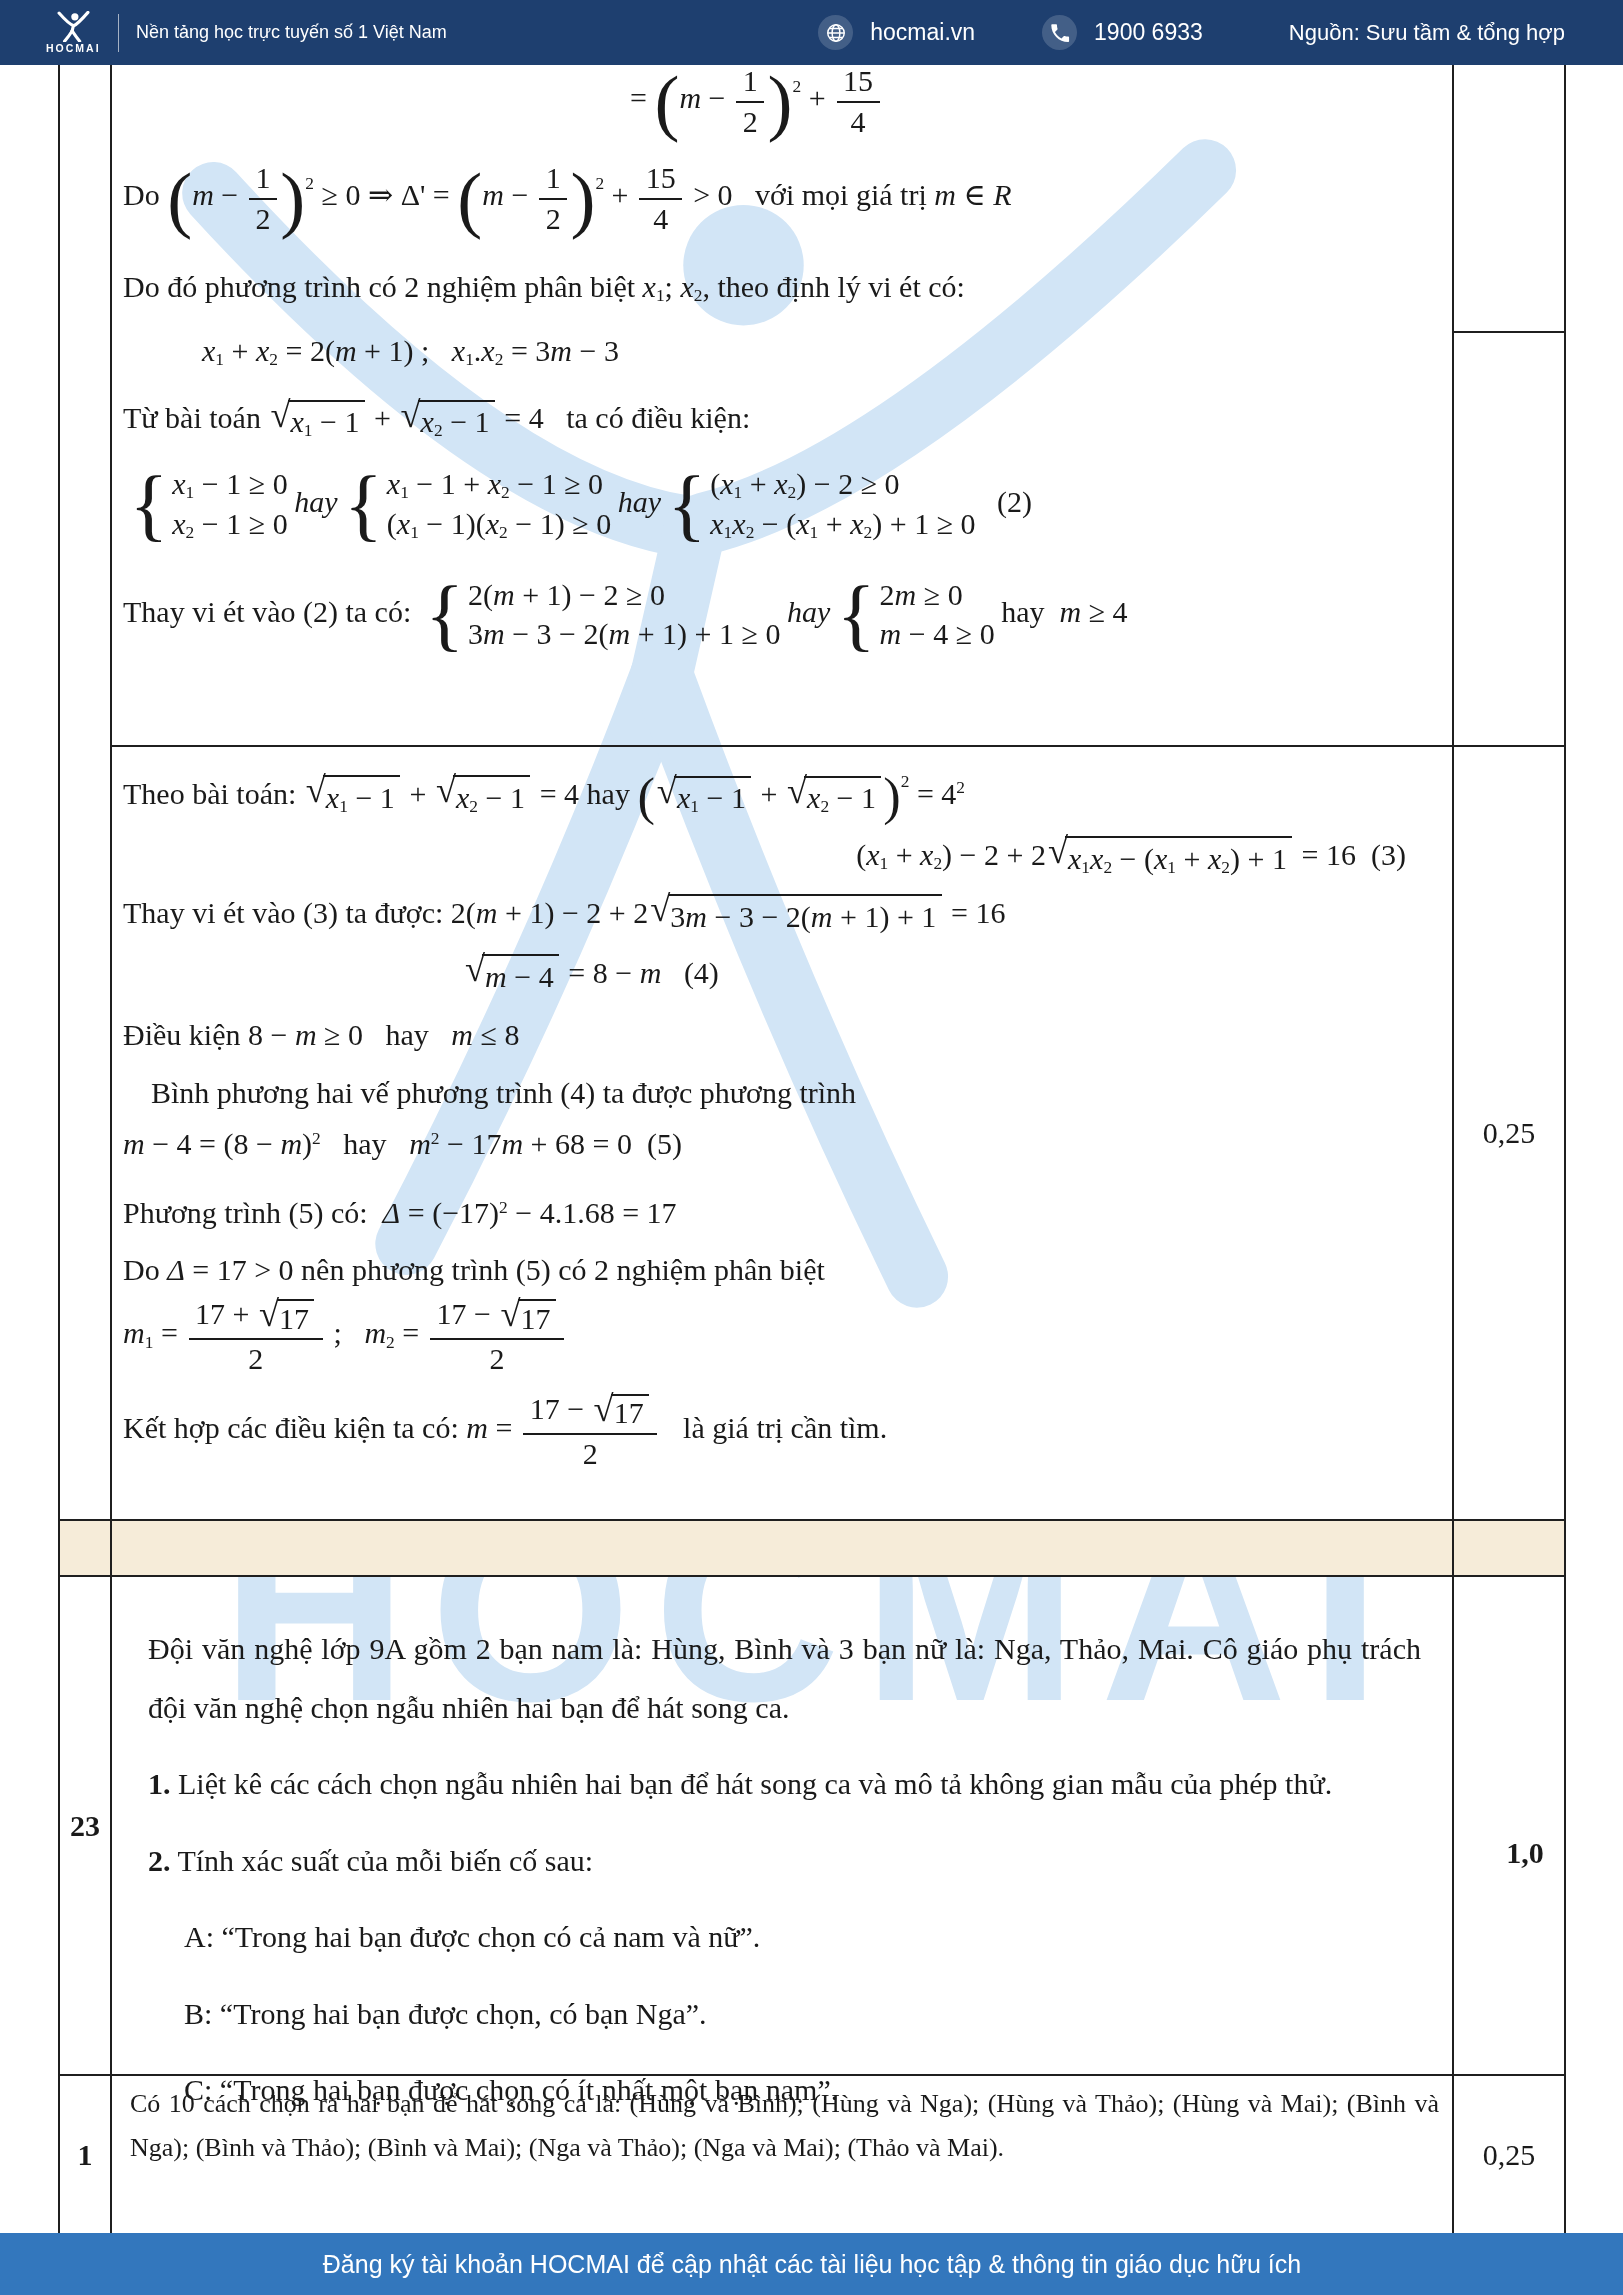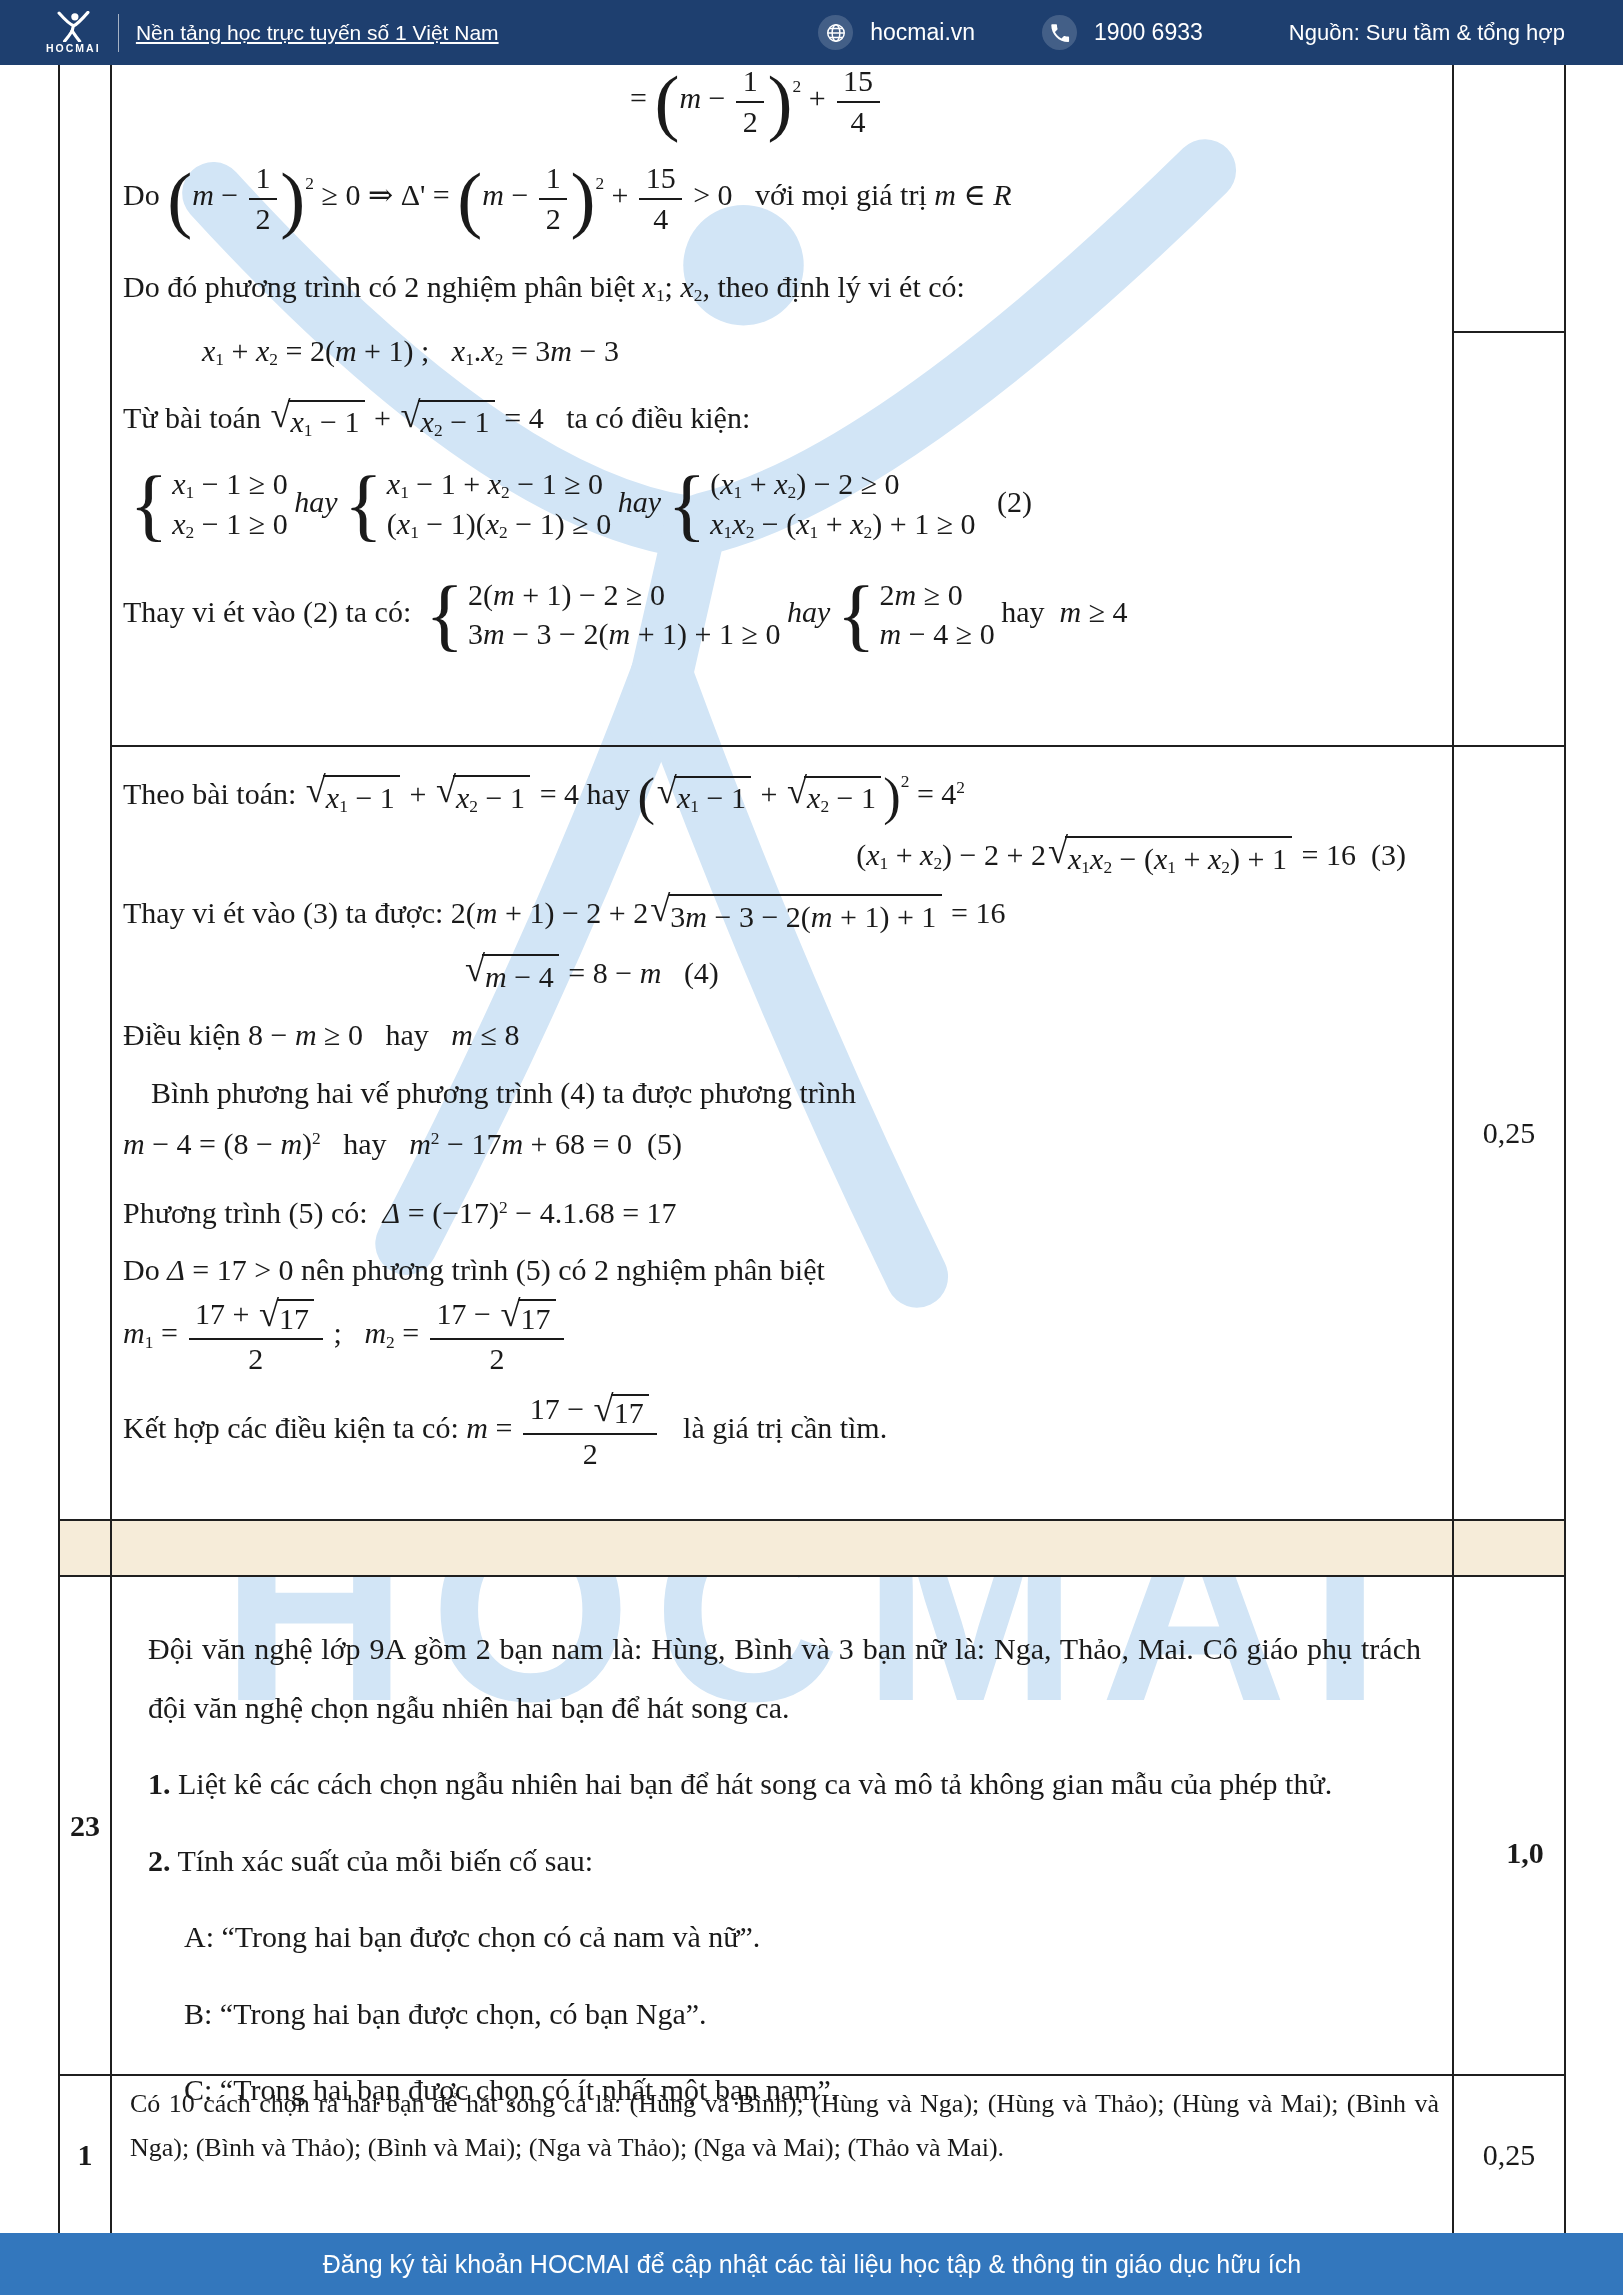--- a/index.html
+++ b/index.html
@@ -13,21 +13,21 @@
   .topbar {
     position:absolute; top:0; left:0; right:0; height:65px;
     background:var(--header_bg,#1e3f6f); color:#fff; z-index:30;
     display:flex; align-items:center; gap:17px; padding:0 59px 0 46px;
     font-family:"Liberation Sans","DejaVu Sans",sans-serif; box-sizing:border-box;
   }
   .logo { display:flex; flex-direction:column; align-items:center; gap:0.7px; }
   .logo svg { width:37px; height:31px; }
   .logo-text { font-size:10.5px; font-weight:bold; letter-spacing:2px; }
   .logo-sep { width:1.3px; height:38px; background:rgba(255,255,255,.6); }
-  .tagline { font-size:21px;text-decoration:underline; }
+  .tagline { font-size:18px; }
   .hspacer { flex:1; }
   .icon-badge {
     width:35px; height:35px; border-radius:50%;
     background:rgba(255,255,255,.17); display:flex; align-items:center; justify-content:center;
   }
   .icon-badge svg { width:22px; height:22px; }
   .site,.phone { font-size:23px; }
   .gap50 { width:33px; } .gap80 { width:52px; }
   .source { font-size:22px; }
 

